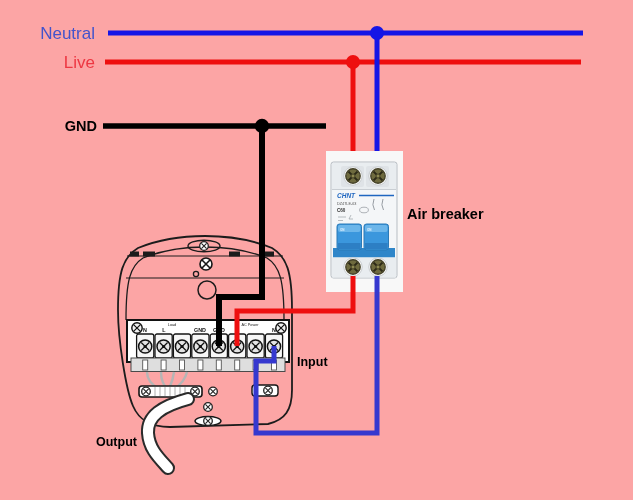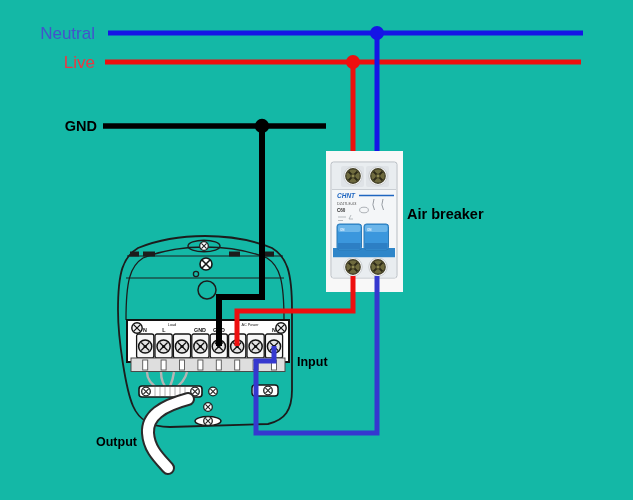--- a/index.html
+++ b/index.html
@@ -1,16 +1,16 @@
 <!DOCTYPE html>
 <html><head>
 <meta charset="utf-8">
 <style>
   html,body{margin:0;padding:0;background:#fff;}
-  .stage{position:relative;width:633px;height:500px;background:#14b8a6;overflow:hidden;
+  .stage{position:relative;width:633px;height:500px;background:#fca5a5;overflow:hidden;
          font-family:"Liberation Sans", sans-serif;}
   svg{position:absolute;left:0;top:0;}
   text{font-family:"Liberation Sans", sans-serif;}
   .lbl-line{font-size:17px;}
   .lbl-bold{font-size:14.5px;font-weight:bold;fill:#000;}
   .lbl-bold-sm{font-size:12.5px;font-weight:bold;fill:#000;}
   .brand{font-size:6.5px;font-weight:bold;font-style:italic;}
   .model{font-size:3.8px;fill:#555;}
   .rating{font-size:4.6px;font-weight:bold;fill:#333;}
   .on-lbl{font-size:3px;fill:#e8f4ff;font-weight:bold;}

